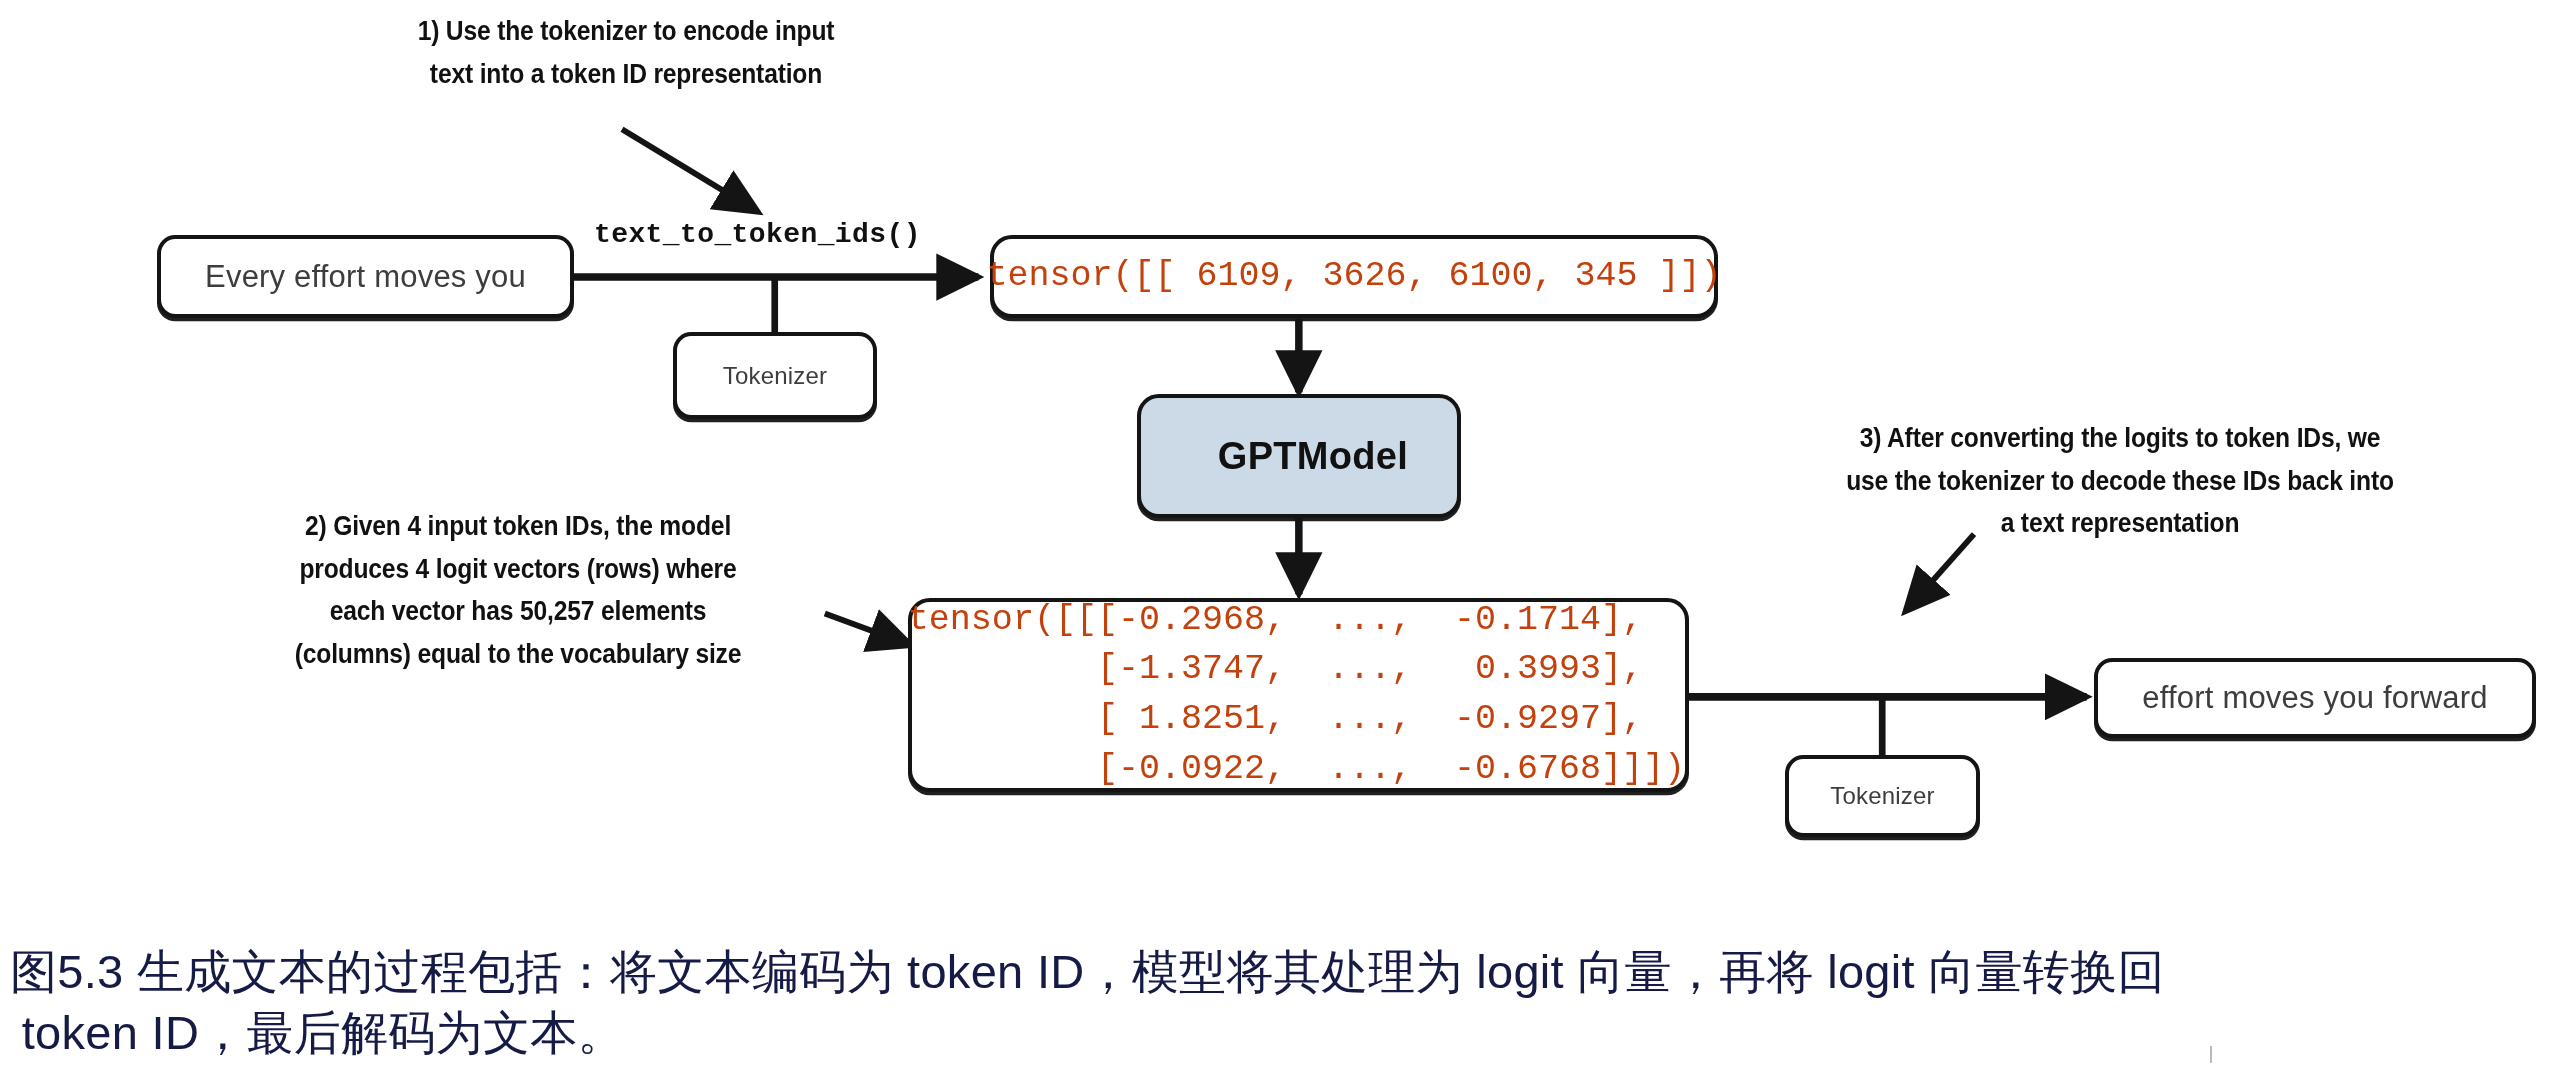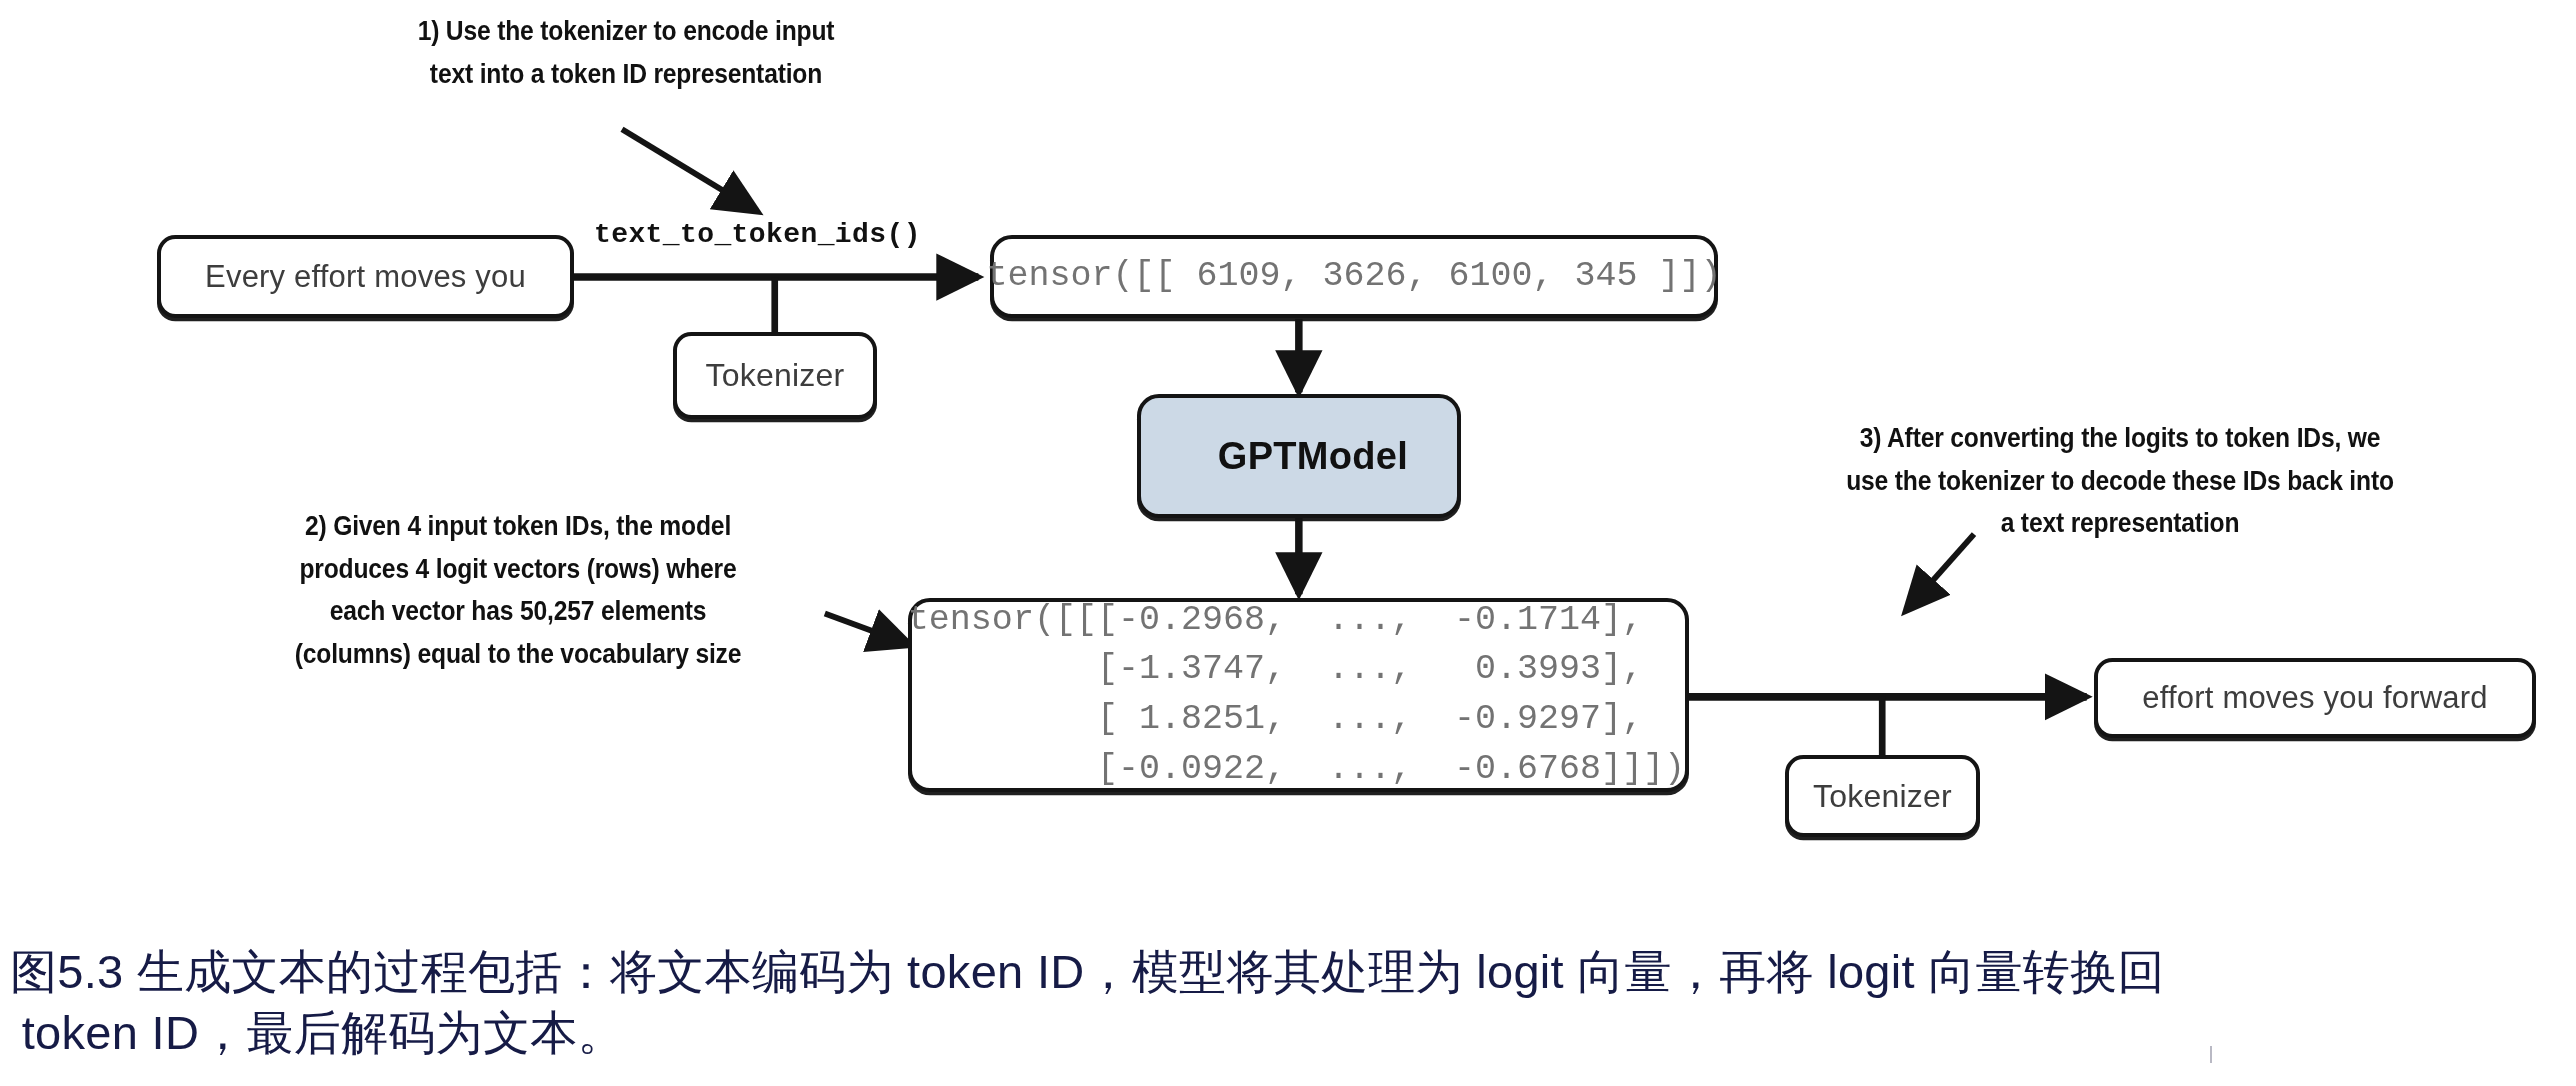--- a/index.html
+++ b/index.html
@@ -61,41 +61,41 @@
   .node-text .label {
     font-size: 31px;
     letter-spacing: 0.2px;
   }
 
   .node-mono {
     border-radius: 22px;
   }
   .node-mono .label {
     font-family: "Liberation Mono", monospace;
-    color: #737373;
+    color: #c2410c;
     font-size: 35px;
     white-space: pre;
     line-height: 1.42;
     text-align: left;
   }
 
   .node-model {
     background: #ccd9e6;
     border-radius: 22px;
     padding-left: 28px;
   }
   .node-model .label {
     color: #111111;
     font-size: 38px;
     font-weight: 700;
     letter-spacing: 0.3px;
   }
 
   .node-tok .label {
-    font-size: 32px;
+    font-size: 24px;
   }
 
   
   .annotation {
     position: absolute;
     color: #111111;
     font-family: "Liberation Sans", sans-serif;
     font-weight: 700;
     font-size: 28px;
     line-height: 1.52;

